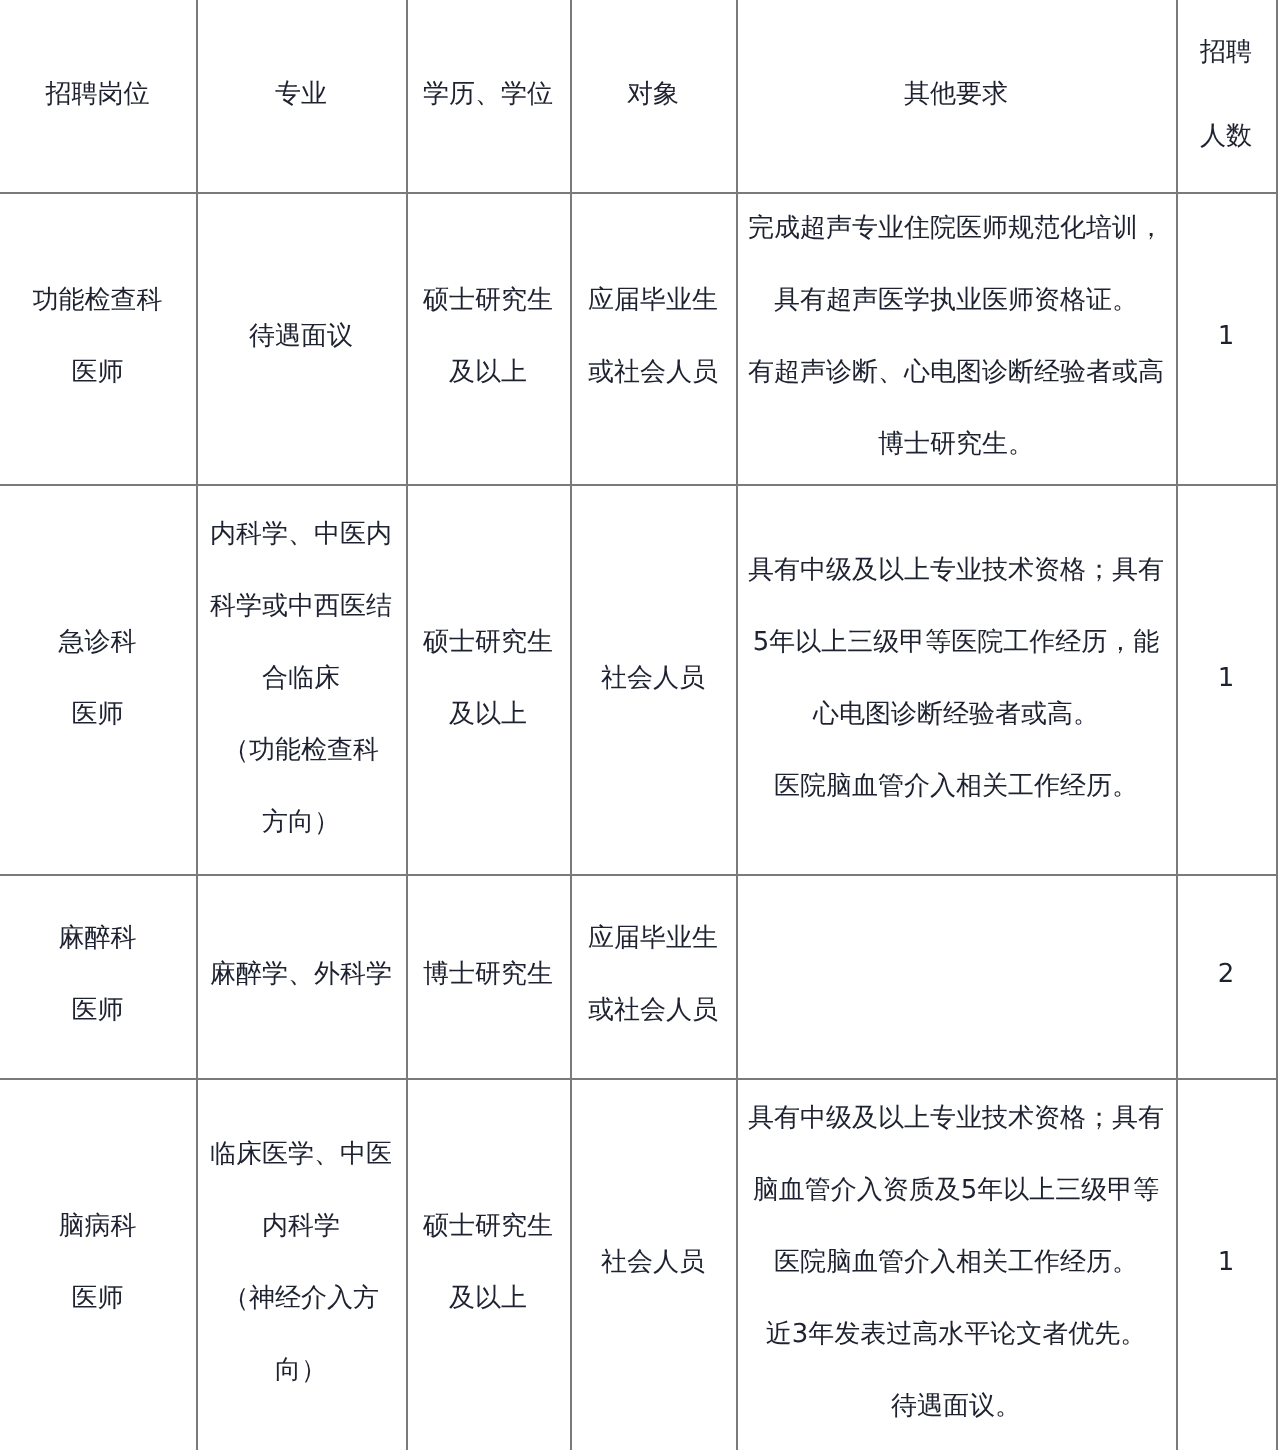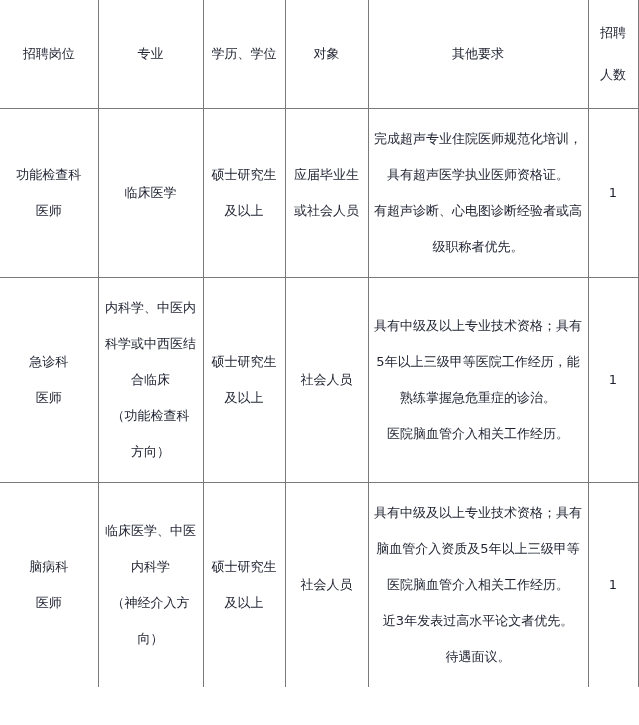--- a/index.html
+++ b/index.html
@@ -9,21 +9,21 @@
   }
   table.recruit {
     border-collapse: collapse;
     table-layout: fixed;
     width: 638px;
     color: #1e2230;
     font-size: 13px;
   }
   .recruit td, .recruit th {
     border: 1px solid #7a7a7a;
-    padding: 12px 2px;
+    padding: 0 2px;
     vertical-align: middle;
     text-align: center;
     font-weight: normal;
     overflow: hidden;
   }
   
   .recruit td:first-child, .recruit th:first-child { border-left: none; }
   .recruit thead th { border-top: none; }
   .recruit tr.row-last td { border-bottom: none; }
 
@@ -74,35 +74,35 @@
       </tr>
     </thead>
     <tbody>
 
       <tr class="row-0">
         <td>
           <div class="ln b">功能检查科</div>
           <div class="ln b">医师</div>
         </td>
         <td>
-          <div class="ln">临床医学</div>
+          <div class="ln">待遇面议</div>
         </td>
         <td>
           <div class="ln">硕士研究生</div>
           <div class="ln">及以上</div>
         </td>
         <td>
           <div class="ln">应届毕业生</div>
           <div class="ln">或社会人员</div>
         </td>
         <td>
           <div class="ln">完成超声专业住院医师规范化培训，</div>
           <div class="ln">具有超声医学执业医师资格证。</div>
           <div class="ln">有超声诊断、心电图诊断经验者或高</div>
-          <div class="ln">级职称者优先。</div>
+          <div class="ln">博士研究生。</div>
         </td>
         <td>
           <div class="ln">1</div>
         </td>
       </tr>
 
       <tr class="row-1">
         <td>
           <div class="ln b">急诊科</div>
           <div class="ln b">医师</div>
@@ -117,28 +117,48 @@
         <td>
           <div class="ln">硕士研究生</div>
           <div class="ln">及以上</div>
         </td>
         <td>
           <div class="ln">社会人员</div>
         </td>
         <td>
           <div class="ln">具有中级及以上专业技术资格；具有</div>
           <div class="ln">5年以上三级甲等医院工作经历，能</div>
-          <div class="ln">熟练掌握急危重症的诊治。</div>
+          <div class="ln">心电图诊断经验者或高。</div>
           <div class="ln">医院脑血管介入相关工作经历。</div>
         </td>
         <td>
           <div class="ln">1</div>
         </td>
       </tr>
 
+      <tr class="row-2">
+        <td>
+          <div class="ln b">麻醉科</div>
+          <div class="ln b">医师</div>
+        </td>
+        <td>
+          <div class="ln">麻醉学、外科学</div>
+        </td>
+        <td>
+          <div class="ln">博士研究生</div>
+        </td>
+        <td>
+          <div class="ln">应届毕业生</div>
+          <div class="ln">或社会人员</div>
+        </td>
+        <td></td>
+        <td>
+          <div class="ln">2</div>
+        </td>
+      </tr>
 
       <tr class="row-3 row-last">
         <td>
           <div class="ln b">脑病科</div>
           <div class="ln b">医师</div>
         </td>
         <td>
           <div class="ln">临床医学、中医</div>
           <div class="ln">内科学</div>
           <div class="ln">（神经介入方</div>

